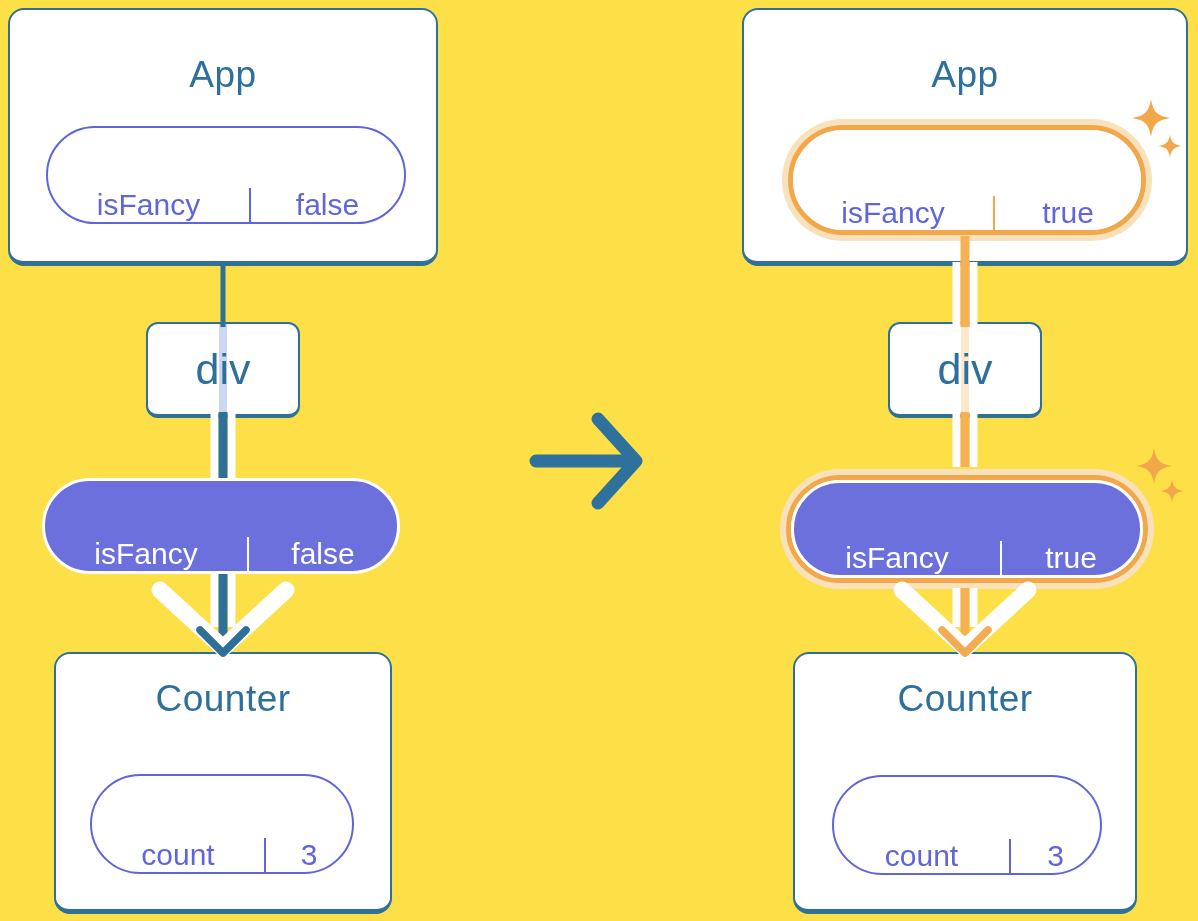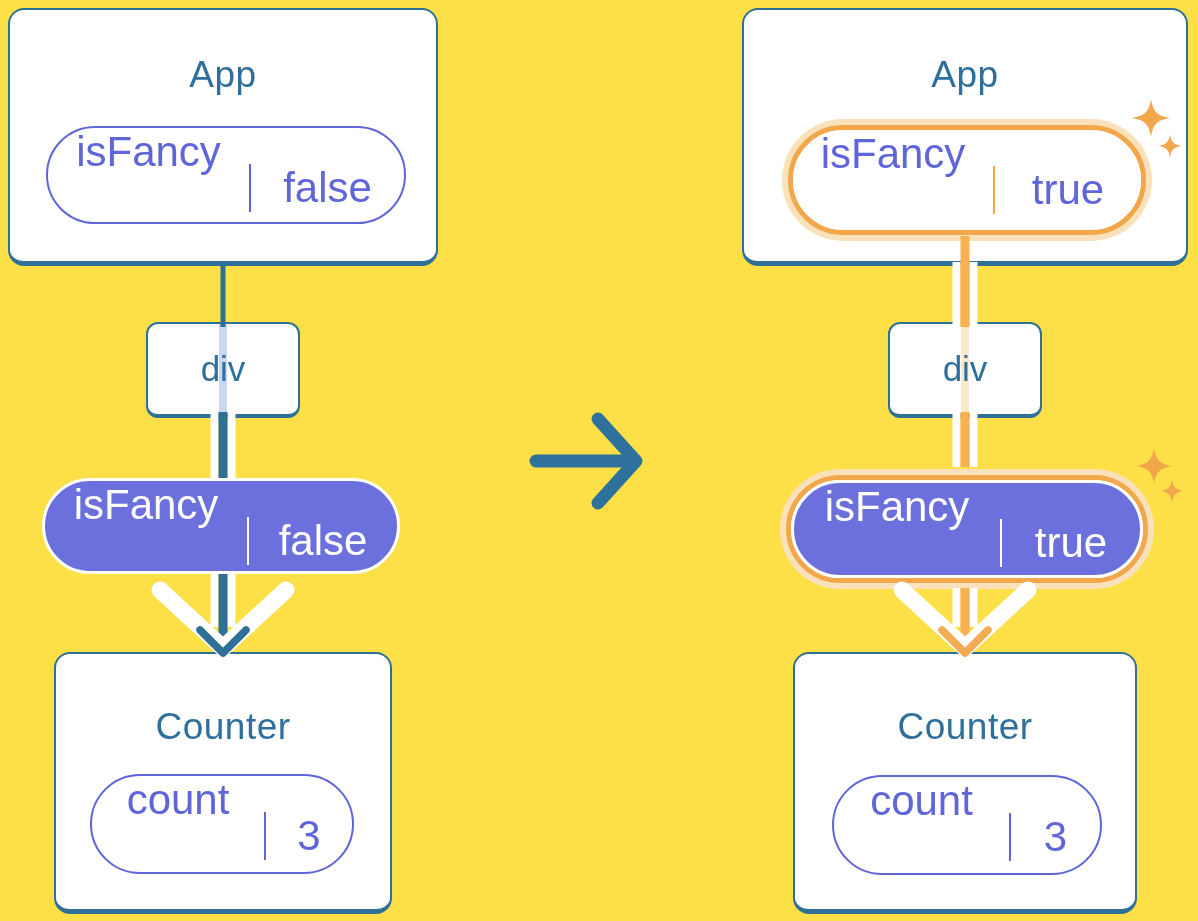--- a/index.html
+++ b/index.html
@@ -10,36 +10,36 @@
   .card{
     position:absolute;background:#fff;box-sizing:border-box;
     border:2.5px solid #2E7096;border-bottom-width:5px;border-radius:16px;
   }
   .div-card{border-radius:12px;border-bottom-width:4px;}
   .card-title{
     text-align:center;color:#2E6F9B;font-size:37px;font-weight:500;
     letter-spacing:.5px;position:relative;z-index:2;
   }
   .app-card .card-title{padding-top:44px;}
-  .counter-card .card-title{padding-top:52px;}
+  .counter-card .card-title{padding-top:24px;}
   .div-label{
     position:relative;z-index:2;display:flex;width:100%;height:100%;
-    align-items:center;justify-content:center;color:#2E6F9B;font-size:35px;
+    align-items:center;justify-content:center;color:#2E6F9B;font-size:43px;
   }
   
   .div-card::before{
     content:"";position:absolute;left:50%;top:0;bottom:0;width:8px;
     transform:translateX(-50%);z-index:1;
   }
   .stripe-lavender::before{background:#CBD7F0;}
   .stripe-peach::before{background:#FBE9CE;}
 
   .pill{
     position:absolute;box-sizing:border-box;border-radius:999px;
-    display:flex;align-items:flex-start;overflow:hidden;font-size:42px;
+    display:flex;align-items:flex-end;overflow:hidden;font-size:30px;
   }
   .pill .cell{display:flex;align-items:center;justify-content:center;box-sizing:border-box;}
   .pill .cell.grow{flex:1;margin-top:36px;}
   .outline-pill{background:#fff;color:#6065D9;border:2.5px solid #6065D9;}
   .outline-pill .cell + .cell{border-left:2.5px solid #6065D9;}
   .purple-pill{background:#6B70DC;color:#fff;border:3px solid #fff;}
   .purple-pill .cell + .cell{border-left:2.5px solid #fff;}
   .white-pill{background:#fff;color:#6065D9;}
   .white-pill .cell + .cell{border-left:2px solid #F2A74B;}
   .bold-value{font-weight:400;}

